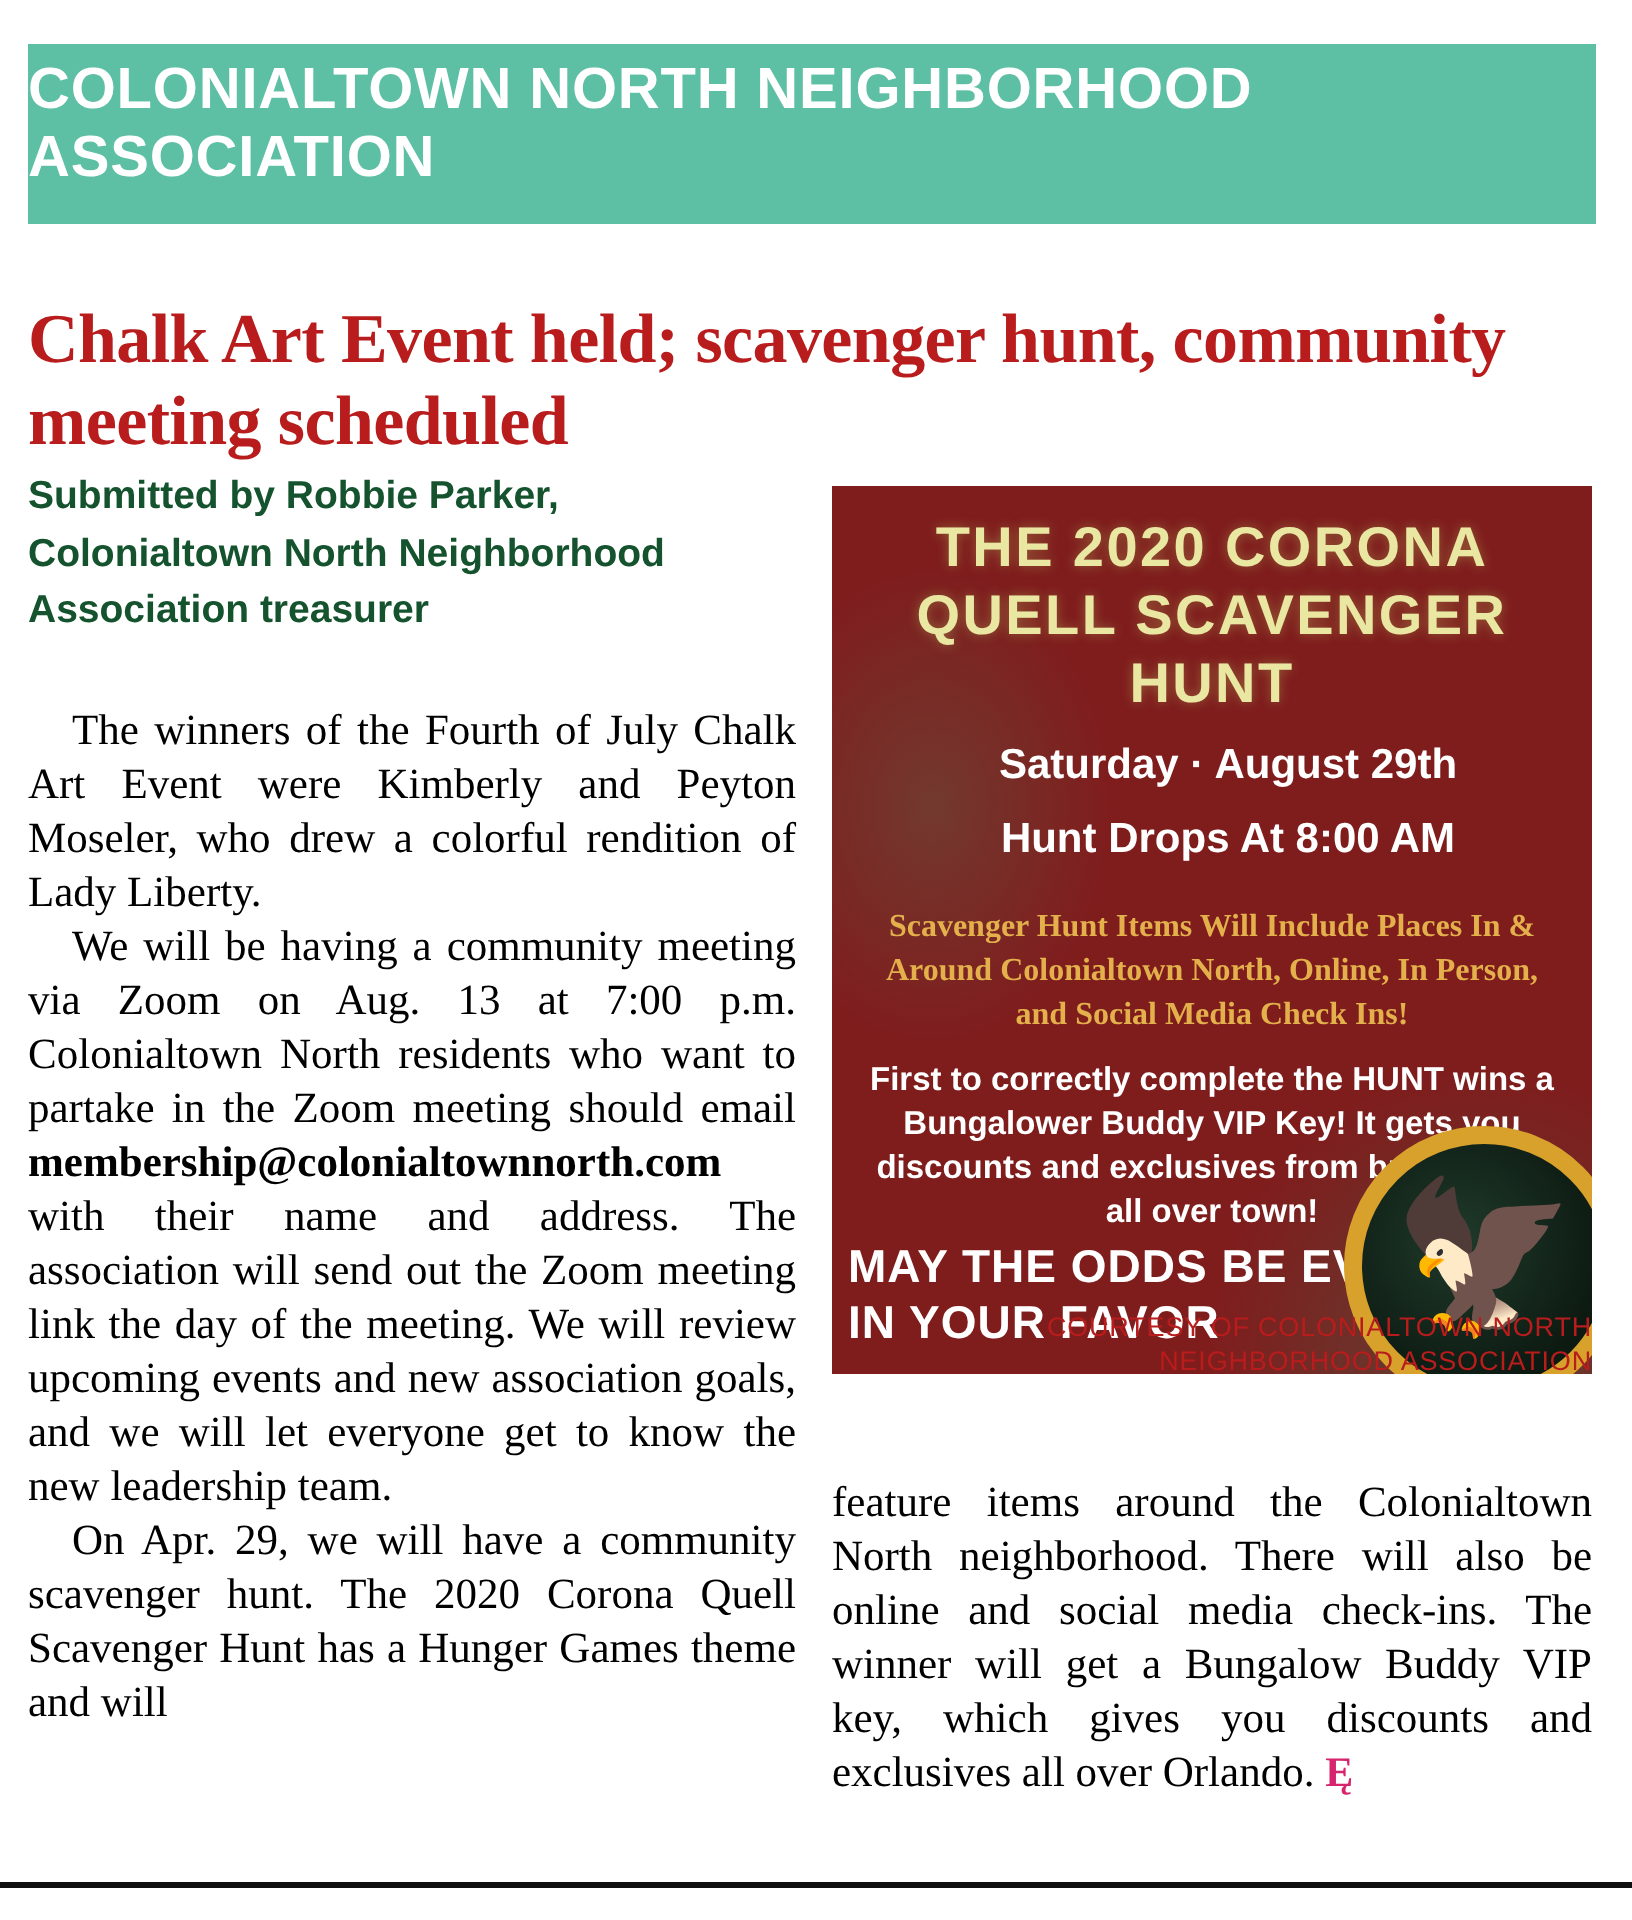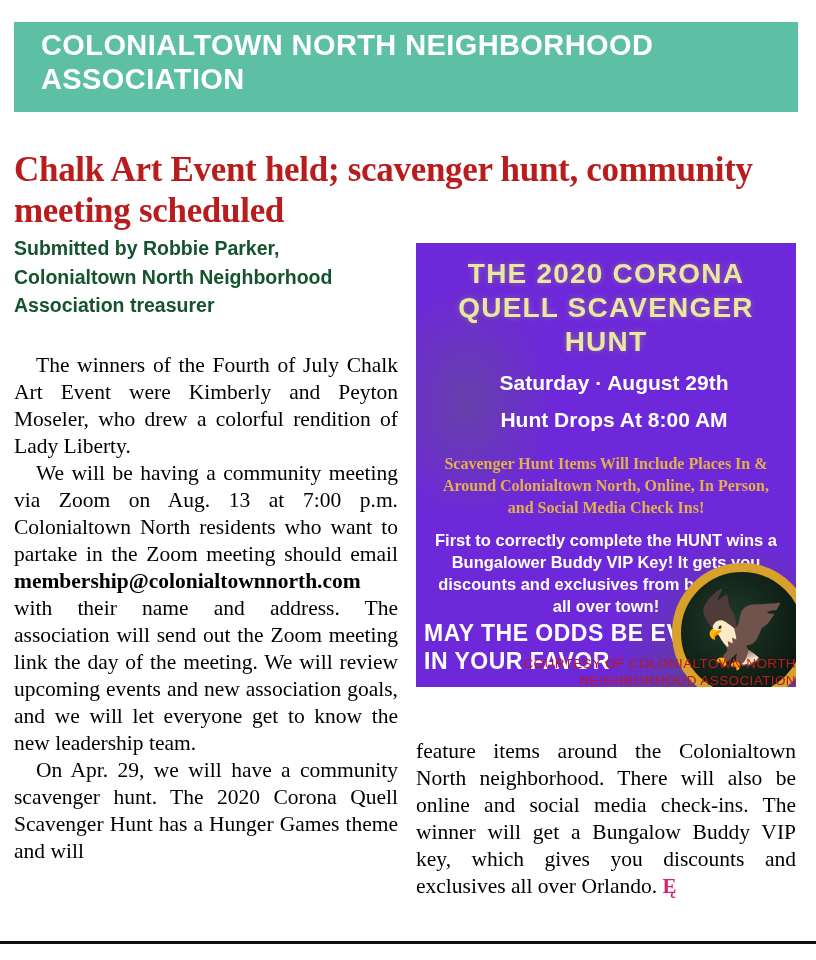--- a/index.html
+++ b/index.html
@@ -26,21 +26,21 @@
   .banner {
     position: absolute;
     left: 14px;
     top: 22px;
     width: 784px;
     height: 90px;
     background: #5dbfa4;
   }
   .banner-text {
     position: absolute;
-    left: 27px;
+    left: 0;
     top: 6px;
     width: 740px;
     font-family: "Liberation Sans", sans-serif;
     font-weight: bold;
     font-size: 29px;
     line-height: 34px;
     letter-spacing: 0.4px;
     color: #ffffff;
     text-transform: uppercase;
   }
@@ -111,21 +111,21 @@
     line-height: 21px;
   }
 
   
   .photo {
     position: absolute;
     left: 416px;
     top: 243px;
     width: 380px;
     height: 444px;
-    background: #6d28d9;
+    background: #7f1d1d;
     overflow: hidden;
   }
   .flyer-inner {
     position: absolute;
     left: 0; top: 0; right: 0; bottom: 0;
     text-align: center;
   }
   .fl-title {
     margin-top: 14px;
     font-family: "Liberation Sans", sans-serif;

